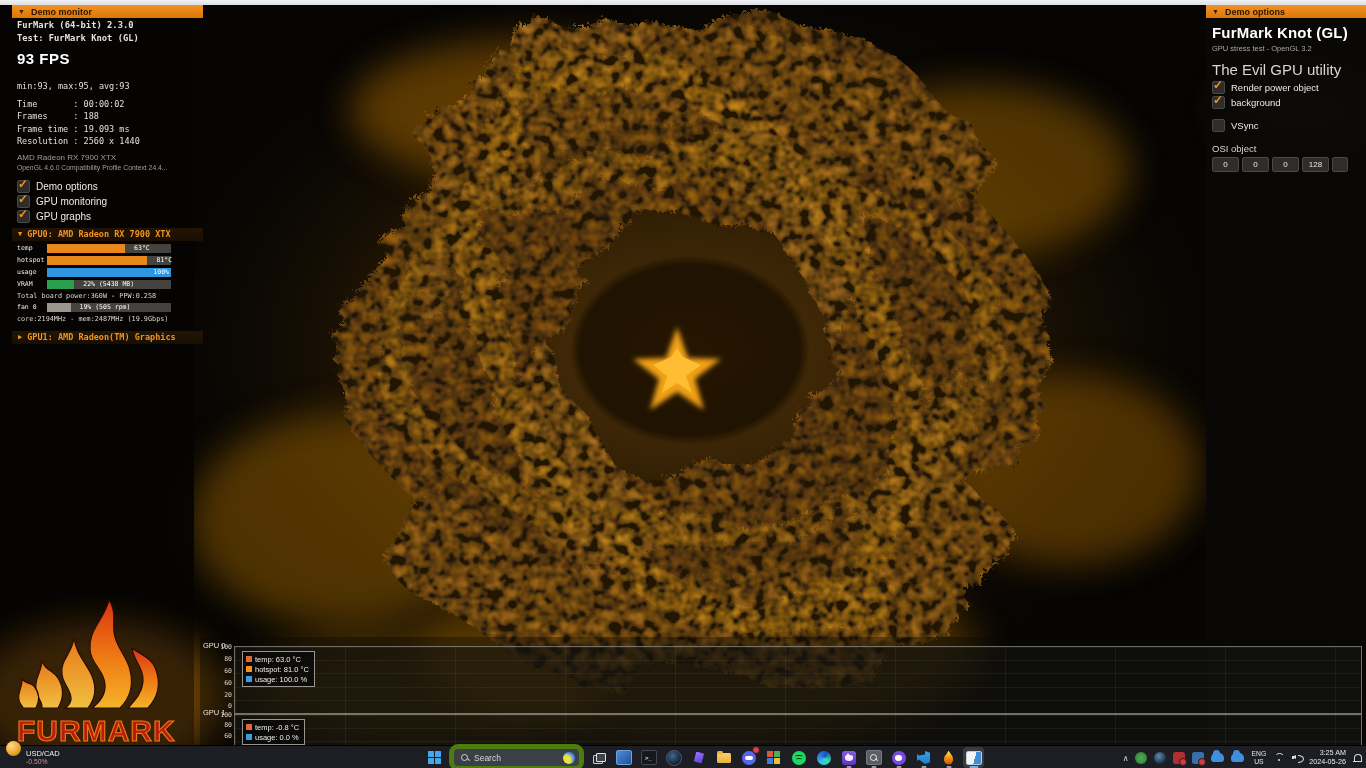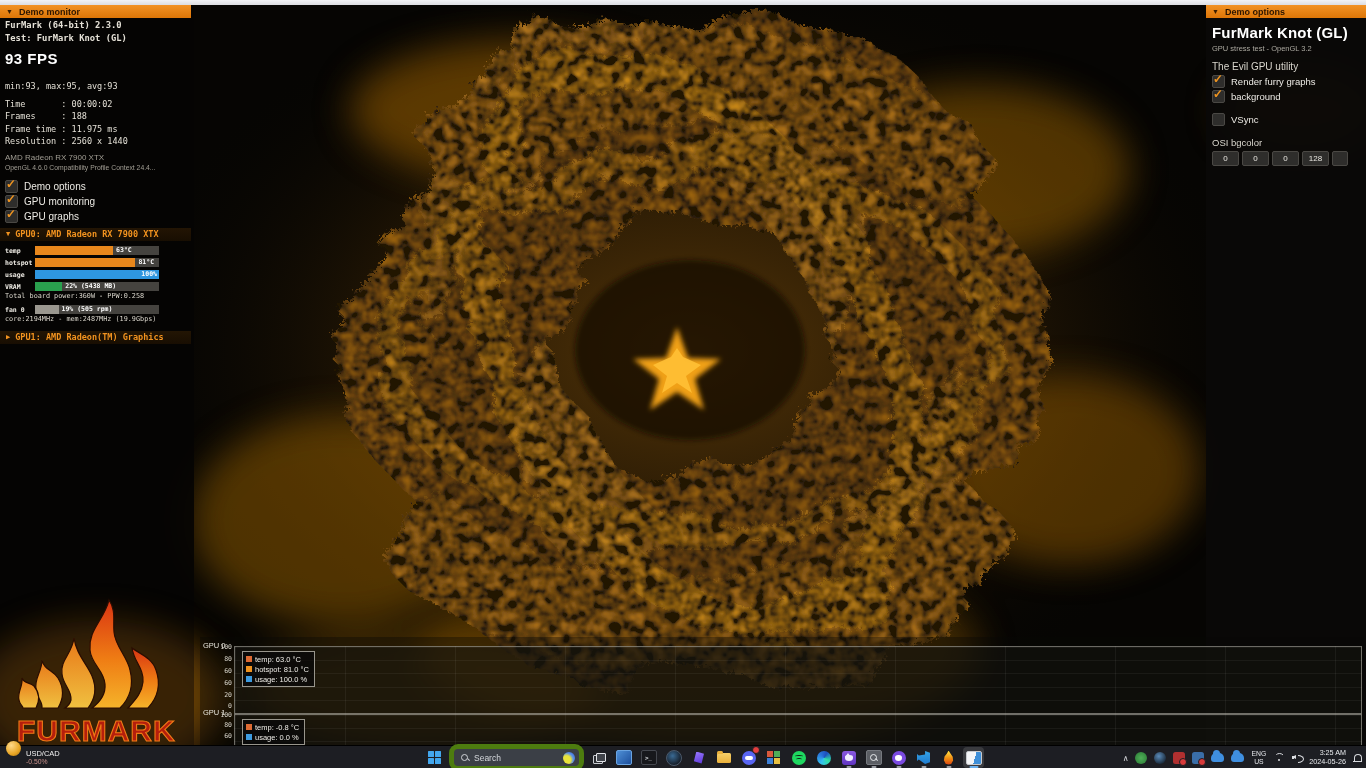--- a/index.html
+++ b/index.html
@@ -11,50 +11,50 @@
   .top-strip{left:0;top:0;width:1366px;height:5px;background:linear-gradient(#f2f3f6,#dcdde2);z-index:30;}
 
   
   .render{left:0;top:0;z-index:0;}
 
   
   .mono{font-family:"DejaVu Sans Mono",monospace;}
   .pre{white-space:pre;}
 
   
-  .lpanel{left:0;top:5px;width:191px;z-index:10;color:#e4e0d6;}
+  .lpanel{left:12px;top:5px;width:191px;z-index:10;color:#e4e0d6;}
   .hdr-bar{display:flex;align-items:center;gap:6px;height:13px;padding:0 6px;
       background:linear-gradient(#f29225,#dd7607);color:#2b1500;font-weight:bold;
       font-size:9px;}
   .hdr-tri{font-size:7px;line-height:1;color:#3a1d00;}
   .l-line{padding-left:5px;}
   .fps-big{font-size:15px;font-weight:bold;color:#fff;letter-spacing:.5px;}
   .dim{color:#a29e94;}
   .cb{display:flex;align-items:center;gap:6px;height:15px;padding-left:5px;cursor:default;}
   .cb .box{position:relative;width:11px;height:11px;background:#2e2d2b;border:1px solid #4a4844;border-radius:2px;flex:0 0 auto;}
   .cb .tick{position:absolute;left:0px;top:-4px;font-size:12px;font-weight:bold;color:#ef9420;}
   .cb .cbl{font-size:10px;color:#eceae4;}
   .gpu-hdr{display:flex;align-items:center;gap:5px;height:13px;padding:0 6px;margin-top:4px;
       background:linear-gradient(#231504,#180e02);color:#f2931f;font-weight:bold;font-size:8.5px;
       font-family:"DejaVu Sans Mono",monospace;}
   .gpu-hdr .hdr-tri{color:#f2931f;}
-  .brow{display:flex;align-items:flex-end;height:11px;margin:1px 0 1px 5px;font-weight:bold;}
+  .brow{display:flex;align-items:flex-start;height:11px;margin:1px 0 1px 5px;}
   .blabel{width:30px;font-size:6.5px;color:#f0ede6;font-family:"DejaVu Sans Mono",monospace;}
   .btrack{position:relative;display:flex;align-items:center;width:124px;height:9px;background:#45433f;}
   .bfill{height:9px;flex:0 0 auto;}
-  .bval{font-size:6.5px;color:#fff;margin-left:3px;white-space:nowrap;font-family:"DejaVu Sans Mono",monospace;}
+  .bval{font-size:6.5px;color:#fff;margin-left:9px;white-space:nowrap;font-family:"DejaVu Sans Mono",monospace;}
   .brow.inside .bval{position:absolute;right:2px;margin:0;}
   .tiny-line{font-size:6.8px;color:#dcd8ce;padding-left:5px;line-height:1.45;font-family:"DejaVu Sans Mono",monospace;}
 
   
   .rcol{left:1206px;top:0;width:160px;height:768px;background:rgba(10,9,8,.92);z-index:5;}
   .rpanel{left:1206px;top:5px;width:160px;z-index:10;color:#e8e6e0;}
   .rtitle{padding:6px 0 0 6px;font-size:15px;font-weight:bold;color:#fff;letter-spacing:.2px;}
   .rsub{padding:3px 0 0 6px;font-size:7.5px;color:#aba89f;}
-  .rutil{padding:8px 14px 2px 6px;font-size:10px;color:#d9d6cd;}
+  .rutil{padding:8px 14px 2px 6px;font-size:15px;color:#d9d6cd;}
   .rpanel .cb .cbl{font-size:9.5px;}
   .osi-label{padding:10px 0 3px 6px;font-size:9.5px;color:#d9d6cd;}
   .osi-row{display:flex;gap:3px;padding-left:6px;}
   .osi-box{width:25px;height:13px;background:#2e2d2b;border:1px solid #4a4844;border-radius:2px;
       font-size:8px;color:#e8e6e0;display:flex;align-items:center;justify-content:center;}
   .osi-box.blank{width:14px;}
 
   
   .graphs{left:200px;top:637px;width:1164px;height:131px;background:rgba(8,8,6,.38);z-index:8;}
   .gword{position:absolute;font-size:7.5px;color:#e6e3da;}
@@ -226,34 +226,34 @@
       <span>Demo options</span>
     </div>
     <div class="rtitle">FurMark Knot (GL)</div>
     <div class="rsub">GPU stress test - OpenGL 3.2</div>
     <div class="rutil">The Evil GPU utility</div>
 
     <div class="cb" style="padding-left:6px">
       <span class="box">
           <span class="tick">✓</span>
         </span>
-      <span class="cbl">Render furry graphs</span>
+      <span class="cbl">Render power object</span>
     </div>
     <div class="cb" style="padding-left:6px">
       <span class="box">
           <span class="tick">✓</span>
         </span>
       <span class="cbl">background</span>
     </div>
     <div class="cb" style="padding-left:6px;margin-top:8px">
       <span class="box"></span>
       <span class="cbl">VSync</span>
     </div>
 
-    <div class="osi-label">OSI bgcolor</div>
+    <div class="osi-label">OSI object</div>
     <div class="osi-row">
       <span class="osi-box">0</span>
       <span class="osi-box">0</span>
       <span class="osi-box">0</span>
       <span class="osi-box">128</span>
       <span class="osi-box blank"></span>
     </div>
   </div>
 
   <div class="abs lpanel">
@@ -262,21 +262,21 @@
       <span>Demo monitor</span>
     </div>
 
     <div class="l-line mono" style="font-size:8.8px;font-weight:bold;margin-top:1px;line-height:1.5">FurMark (64-bit) 2.3.0</div>
     <div class="l-line mono" style="font-size:8.8px;font-weight:bold;line-height:1.5">Test: FurMark Knot (GL)</div>
     <div class="l-line fps-big" style="margin-top:5px">93 FPS</div>
     <div class="l-line mono" style="font-size:8.5px;margin-top:13px;line-height:1.6">min:93, max:95, avg:93</div>
 
     <div class="l-line mono pre" style="font-size:8.5px;margin-top:4px;line-height:1.45">Time       : 00:00:02</div>
     <div class="l-line mono pre" style="font-size:8.5px;line-height:1.45">Frames     : 188</div>
-    <div class="l-line mono pre" style="font-size:8.5px;line-height:1.45">Frame time : 11.975 ms</div>
+    <div class="l-line mono pre" style="font-size:8.5px;line-height:1.45">Frame time : 19.093 ms</div>
     <div class="l-line mono pre" style="font-size:8.5px;line-height:1.45">Resolution : 2560 x 1440</div>
 
     <div class="l-line dim" style="font-size:8px;margin-top:5px;line-height:1.4">AMD Radeon RX 7900 XTX</div>
     <div class="l-line dim" style="font-size:6.8px;line-height:1.4">OpenGL 4.6.0 Compatibility Profile Context 24.4...</div>
 
     <div style="margin-top:6px">
       <div class="cb">
         <span class="box">
             <span class="tick">✓</span>
           </span>

